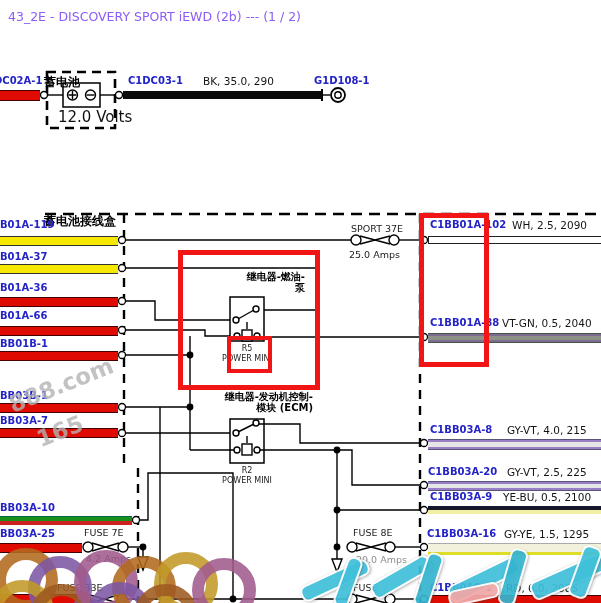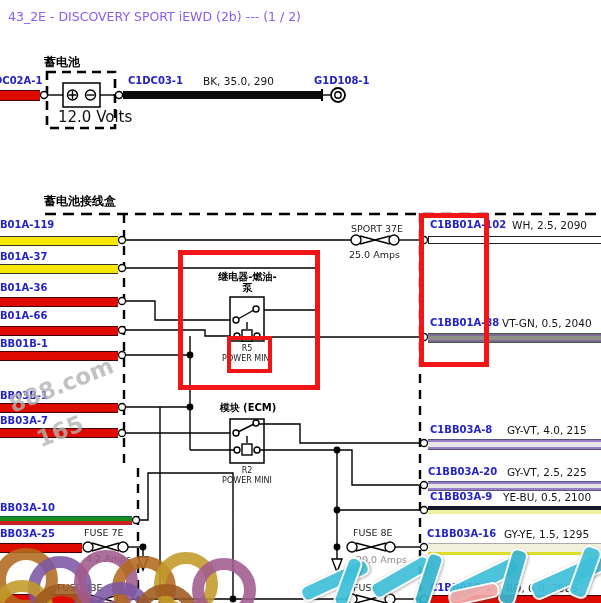--- a/index.html
+++ b/index.html
@@ -4,22 +4,22 @@
 <style>
   html,body{margin:0;padding:0;background:#fff;}
   #screen{position:relative;width:601px;height:603px;background:#fff;overflow:hidden;
           font-family:"DejaVu Sans","Liberation Sans",sans-serif;color:#111;}
   .abs{position:absolute;white-space:nowrap;}
   .blue{color:#2323c8;font-weight:600;font-size:10px;}
   .spec{color:#141414;font-size:10.5px;}
   .fuse-name{color:#222;font-size:9.5px;}
   .fuse-amps{color:#222;font-size:9.5px;}
   .fuse-amps.dim{color:#8f8f8f;}
-  .cjk{font-weight:bold;font-size:12px;color:#000;}
-  .relay-cjk{font-weight:bold;font-size:10px;color:#000;text-align:center;}
+  .cjk{font-weight:bold;font-size:12px;color:#000;margin-top:20px;}
+  .relay-cjk{font-weight:bold;font-size:10px;color:#000;text-align:right;}
   .relay-id{font-size:8px;color:#222;text-align:center;}
   .title{font-size:12.5px;color:#8b5cf6;}
   .wire{position:absolute;}
   .w-ye{background:#f6e800;border-top:1px solid #333;border-bottom:1px solid #333;}
   .w-rd{background:#e00b00;border-top:1px solid #400;border-bottom:1px solid #400;}
   .w-bk{background:#0a0a0a;}
   .w-wh{background:#ffffff;border:1px solid #222;}
   .w-gnrd{background:linear-gradient(#1b8f1b 0 45%,#cf2020 45% 100%);border-top:1px solid #064;}
   .w-vtgn{background:linear-gradient(#7d6b94 0 26%,#8d9188 26% 74%,#7d6b94 74% 100%);border-top:1px solid #454;border-bottom:1px solid #454;}
   .w-gyvt{background:linear-gradient(#9a7ec6 0 24%,#e6e6e6 24% 76%,#9a7ec6 76% 100%);border-top:1px solid #557;border-bottom:1px solid #557;}
@@ -202,20 +202,21 @@
   <div class="abs fuse-name" style="left:353px;top:527px">FUSE 8E</div>
   <div class="abs fuse-amps dim" style="left:356px;top:554px">20.0 Amps</div>
   <div class="abs fuse-name" style="left:57px;top:582px">FUSE 33E</div>
   <div class="abs fuse-name" style="left:353px;top:582px">FUSE</div>
 
   <div class="abs relay-cjk" style="left:190px;top:270px;width:115px">继电器-燃油-</div>
   <div class="abs relay-cjk" style="left:190px;top:281px;width:115px">泵</div>
   <div class="abs relay-id" style="left:230px;top:344px;width:34px">R5</div>
   <div class="abs relay-id" style="left:215px;top:354px;width:64px">POWER MINI</div>
 
+  <div class="abs relay-cjk" style="left:183px;top:390px;width:130px">继电器-发动机控制-</div>
   <div class="abs relay-cjk" style="left:183px;top:401px;width:130px">模块 (ECM)</div>
   <div class="abs relay-id" style="left:230px;top:466px;width:34px">R2</div>
   <div class="abs relay-id" style="left:215px;top:476px;width:64px">POWER MINI</div>
 
   <div class="abs blue" style="left:430px;top:219px">C1BB01A-102</div>
   <div class="abs spec" style="left:512px;top:219px">WH, 2.5, 2090</div>
   <div class="abs blue" style="left:430px;top:317px">C1BB01A-88</div>
   <div class="abs spec" style="left:502px;top:317px">VT-GN, 0.5, 2040</div>
   <div class="abs blue" style="left:430px;top:424px">C1BB03A-8</div>
   <div class="abs spec" style="left:507px;top:424px">GY-VT, 4.0, 215</div>

